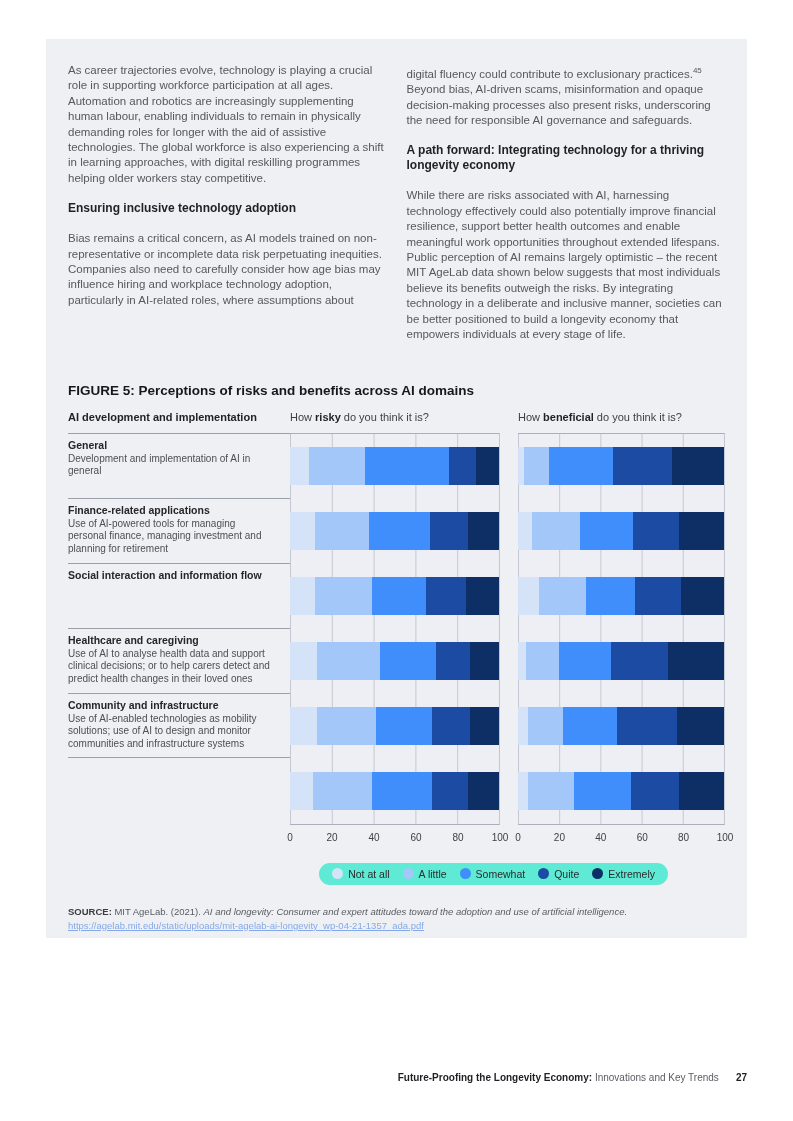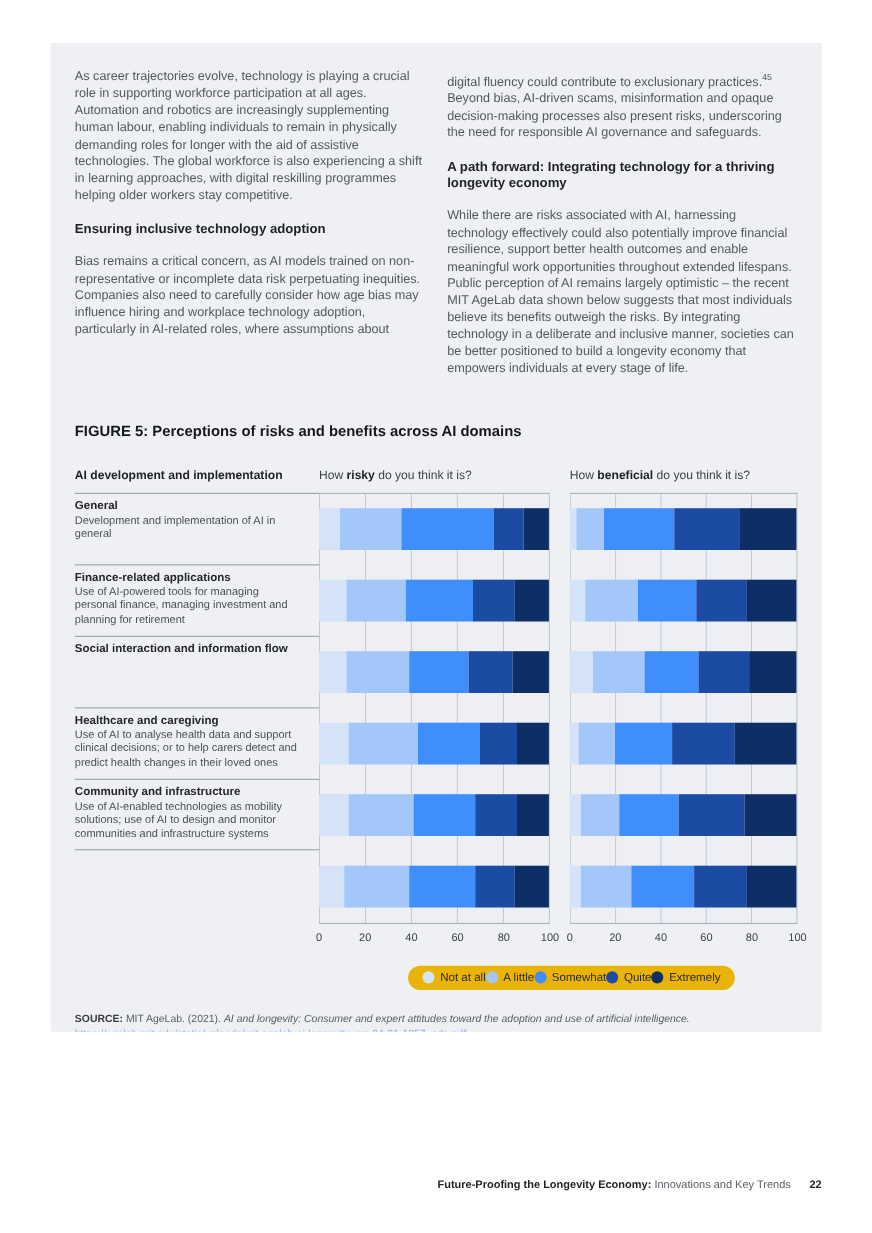--- a/index.html
+++ b/index.html
@@ -14,21 +14,21 @@
   .col { flex: 1; }
   .col h3 { font-size: 12px; font-weight: bold; color: #1f2125; line-height: 15px; margin-bottom: 15px; }
   .col p { font-size: 11.5px; line-height: 15.4px; color: #55585e; margin-bottom: 15px; }
   .col p sup { font-size: 8px; color: #55585e; text-align: right; }
   .col .h-follow { margin-top: 7px; }
 
   
   .fig-title { font-size: 13.5px; font-weight: bold; color: #17181b; margin-top: 25px; }
 
   .cgrid { display: grid; grid-template-columns: 222px 210px 18px 207px; }
-  .chart-head { margin-top: 27px; font-size: 11px; color: #3c3f45; }
+  .chart-head { margin-top: 13px; font-size: 11px; color: #3c3f45; }
   .chart-head .ch-left { font-weight: bold; color: #1f2125; }
   .chart-head b { color: #1f2125; }
   .chart-rows { margin-top: 10px; }
 
   .labels-col { grid-column: 1; }
   .row-label { height: 65px; border-top: 1px solid #9aa0aa; padding: 5px 14px 0 0; overflow: hidden; }
   .row-label:last-child { border-bottom: 1px solid #9aa0aa; }
   .row-title { font-size: 10.5px; font-weight: bold; color: #24262b; line-height: 13px; margin-bottom: 1px; }
   .row-desc { font-size: 10px; color: #4c4f55; line-height: 12.8px; }
 
@@ -42,21 +42,21 @@
   .bar-slot { height: 65px; display: flex; align-items: center; }
   .bar { height: 38px; width: 100%; display: flex; }
   .seg { height: 100%; }
 
   .axis-row { height: 24px; }
   .axis { position: relative; font-size: 10px; color: #3e4147; }
   .axis .tick { position: absolute; top: 7px; transform: translateX(-50%); }
 
   
   .legend-row { display: flex; justify-content: flex-end; padding-right: 57px; margin-top: 14px; }
-  .legend-pill { display: inline-flex; align-items: center; background: #eab308;
+  .legend-pill { display: inline-flex; align-items: center; gap: 13px; background: #5eead4;
                  border-radius: 13px; padding: 5px 13px; font-size: 10.5px; color: #2a2c31; }
   .legend-item { display: inline-flex; align-items: center; gap: 5px; }
   .swatch { width: 11px; height: 11px; border-radius: 50%; display: inline-block; }
 
   
   .source { margin-top: 20px; font-size: 9.5px; line-height: 14px; color: #595c62; max-width: 672px; }
   .source .src-label { font-weight: bold; color: #3a3c41; }
   .source .src-italic { font-style: italic; }
   .source a, .source .src-link { color: #84a9ea; text-decoration: underline; cursor: pointer; }
 
@@ -276,15 +276,15 @@
           </span>
         </div>
     </div>
 
     <p class="source"><span class="src-label">SOURCE:</span><span> MIT AgeLab. (2021). </span><span class="src-italic">AI and longevity: Consumer and expert attitudes toward the adoption and use of artificial intelligence.</span><span> </span><span class="src-link">https://agelab.mit.edu/static/uploads/mit-agelab-ai-longevity_wp-04-21-1357_ada.pdf</span></p>
 
   </div>
 
   <div class="footer">
     <span><span class="f-bold">Future-Proofing the Longevity Economy:</span><span> Innovations and Key Trends</span></span>
-    <span class="f-page">22</span>
+    <span class="f-page">27</span>
   </div>
 </div>
 
 </body></html>

